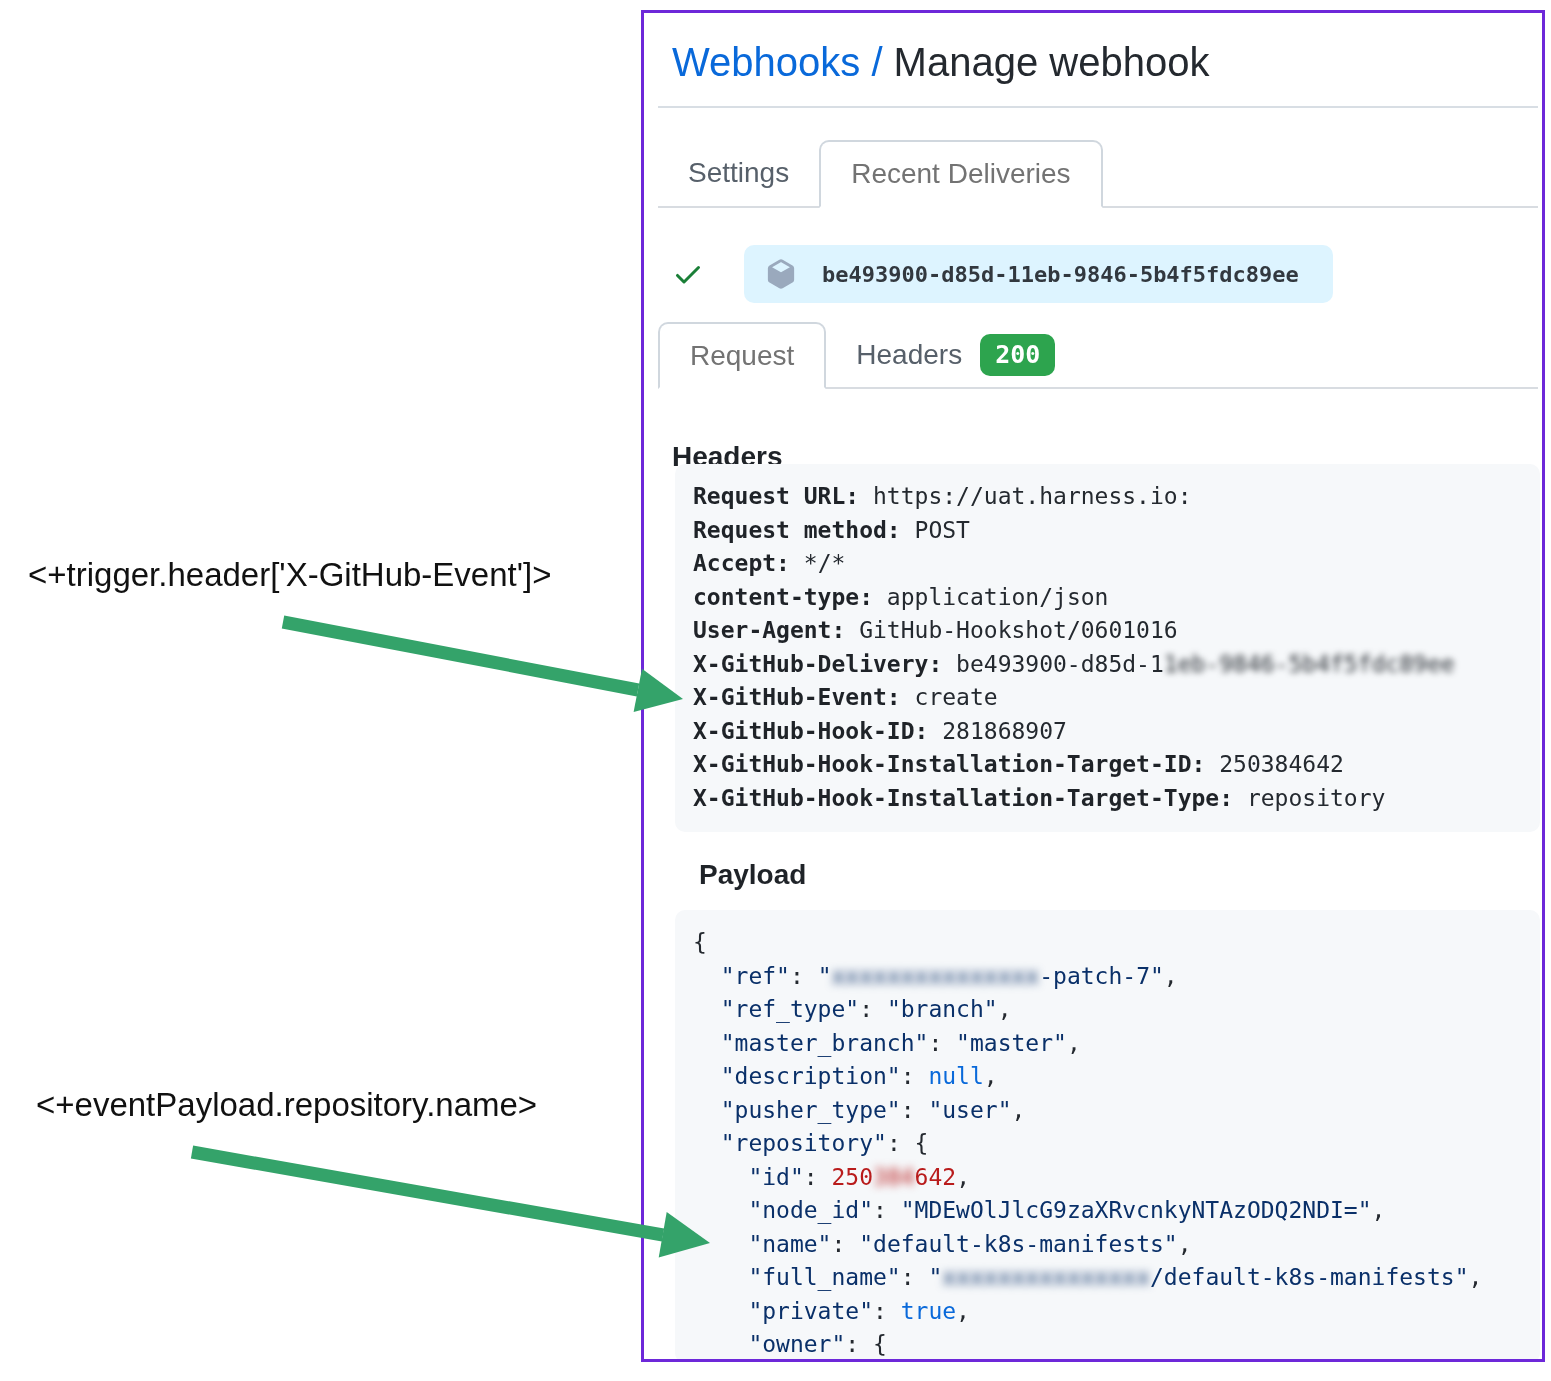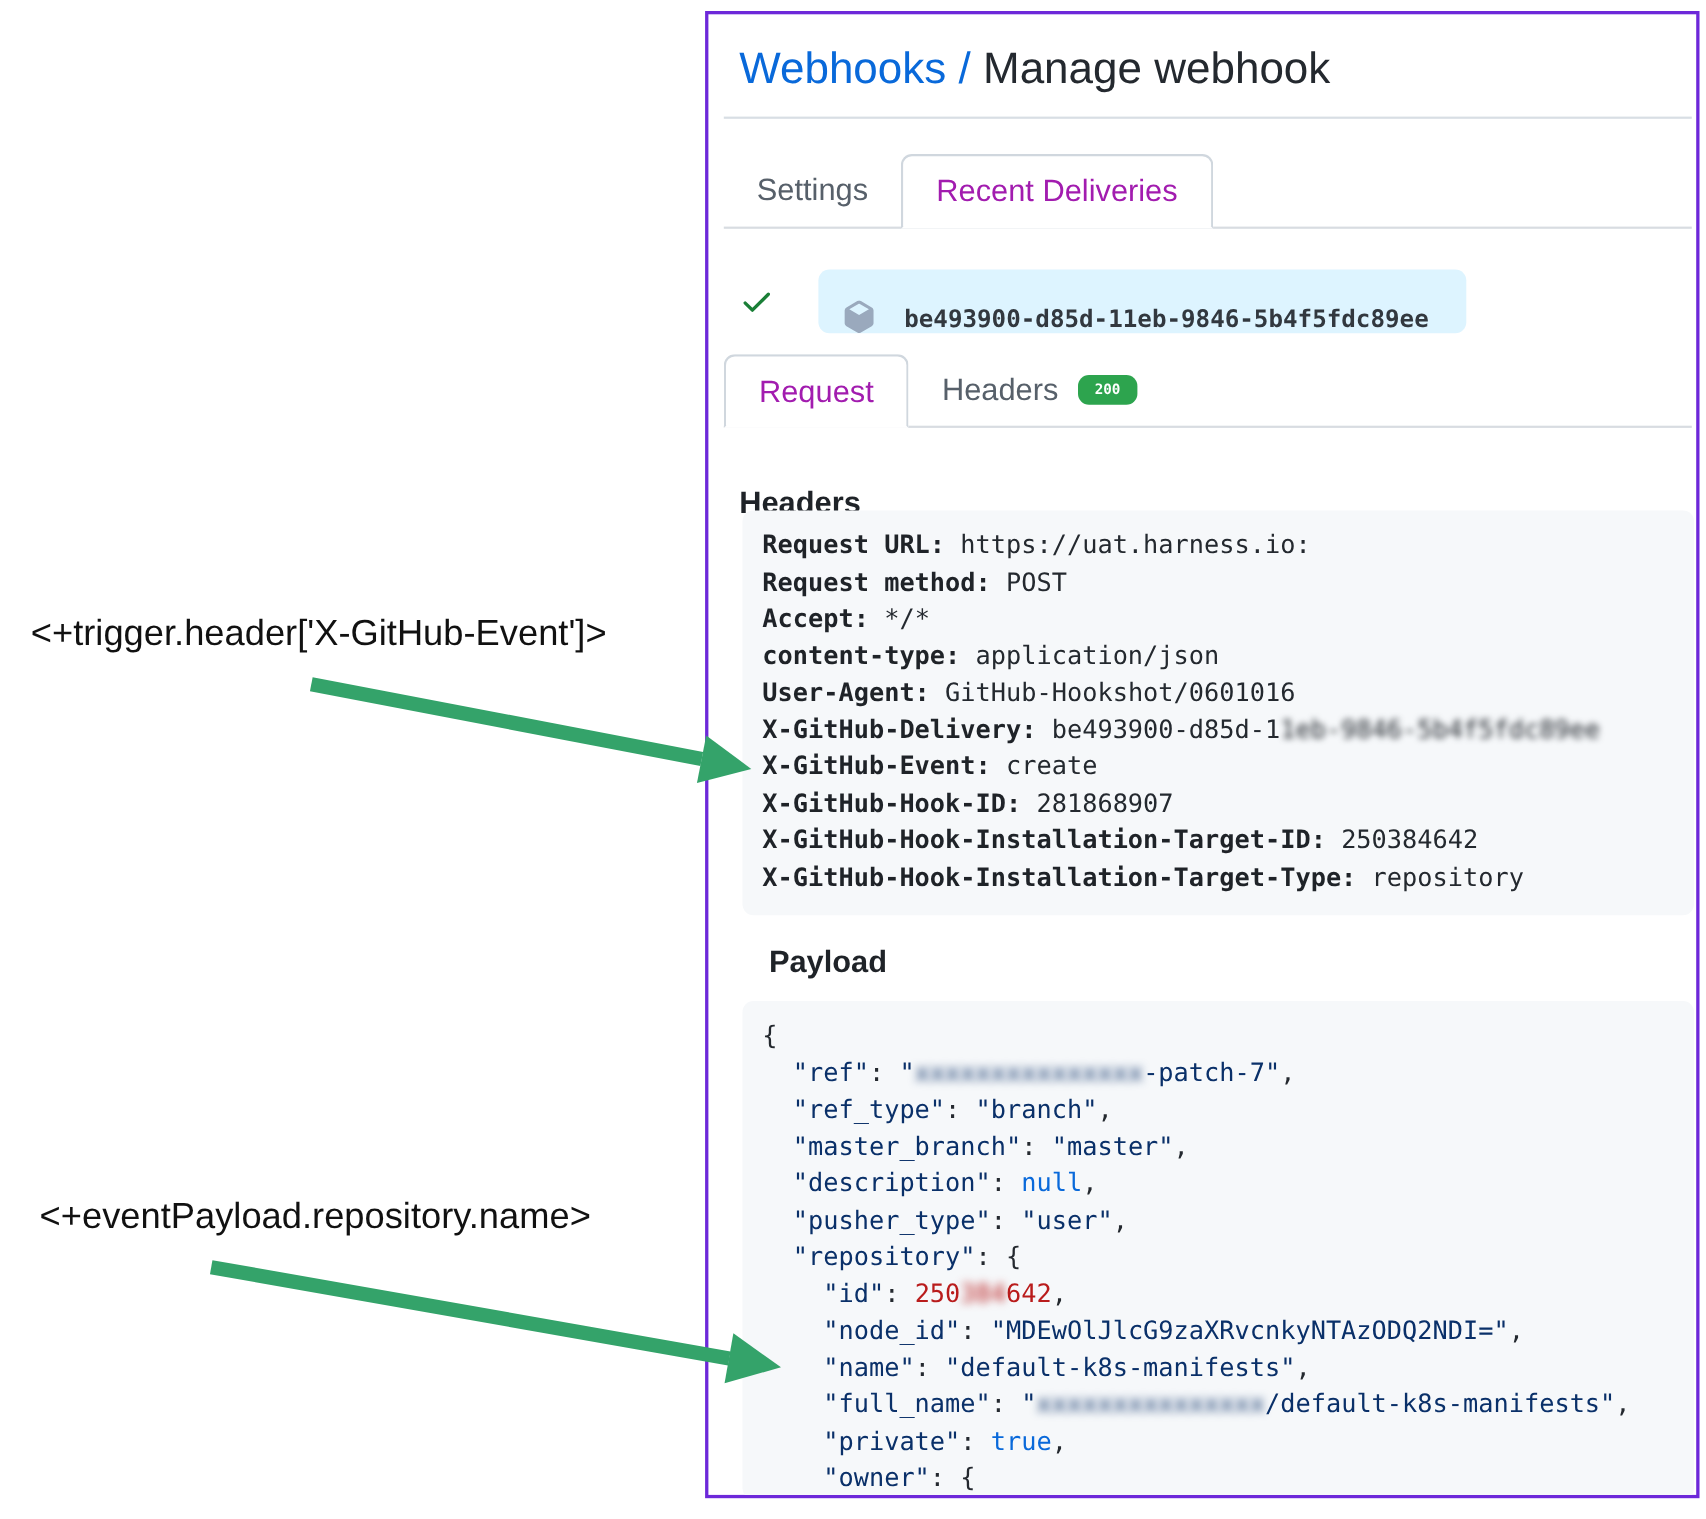--- a/index.html
+++ b/index.html
@@ -14,27 +14,27 @@
          border:3px solid #6d28d9;overflow:hidden;z-index:2;}
   .page-title{position:absolute;left:28px;top:27px;font-size:40px;font-weight:400;color:#24292f;white-space:nowrap;}
   .page-title .crumb{color:#0969da;}
   .h-divider{position:absolute;left:14px;right:4px;top:93px;height:0;border-top:2px solid #d8dee4;}
 
   .tabbar{position:absolute;display:flex;align-items:stretch;border-bottom:2px solid #d8dce1;}
   .tabbar.main{left:14px;right:4px;top:127px;height:66px;}
   .tabbar.sub{left:14px;right:4px;top:309px;height:65px;}
   .tab{display:flex;align-items:center;padding:0 30px;font-size:28px;color:#57606a;white-space:nowrap;cursor:pointer;}
   .tab.active{background:#ffffff;border:2px solid #d0d7de;border-bottom:2px solid #ffffff;
-              border-radius:10px 10px 0 0;margin-bottom:-2px;color:#a21caf;}
+              border-radius:10px 10px 0 0;margin-bottom:-2px;color:#737373;}
   .badge{display:inline-block;margin-left:18px;padding:6px 15px;border-radius:10px;background:#2da44e;
-         color:#ffffff;font-family:"DejaVu Sans Mono",monospace;font-size:13px;font-weight:700;line-height:1.2;}
+         color:#ffffff;font-family:"DejaVu Sans Mono",monospace;font-size:25px;font-weight:700;line-height:1.2;}
 
   .delivery-row{position:absolute;left:28px;top:232px;height:58px;display:flex;align-items:center;}
   .check{width:32px;height:32px;flex:0 0 auto;}
-  .guid-pill{display:flex;align-items:flex-end;margin-left:40px;height:58px;padding:0 34px 0 22px;
+  .guid-pill{display:flex;align-items:center;margin-left:40px;height:58px;padding:0 34px 0 22px;
              background:#ddf4ff;border-radius:10px;cursor:pointer;}
   .pkg{width:30px;height:30px;margin-right:26px;flex:0 0 auto;}
   .guid{font-family:"DejaVu Sans Mono",monospace;font-size:22px;font-weight:600;color:#32383f;white-space:nowrap;}
 
   .section-title{position:absolute;left:28px;font-size:28px;font-weight:700;color:#1f2328;}
   .codebox{position:absolute;left:31px;right:2px;background:#f6f8fa;border-radius:10px;
            padding:16px 18px;box-sizing:border-box;overflow:hidden;}
   .codebox.headers{top:451px;height:368px;}
   .codebox.payload{top:897px;bottom:-4px;}
   .code-line{font-family:"DejaVu Sans Mono",monospace;font-size:23px;line-height:33.5px;

